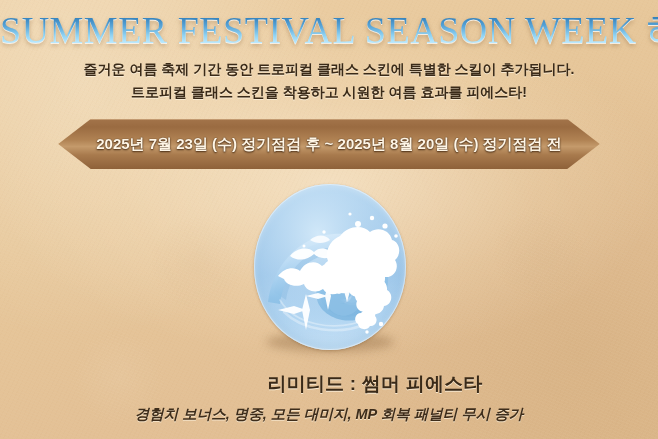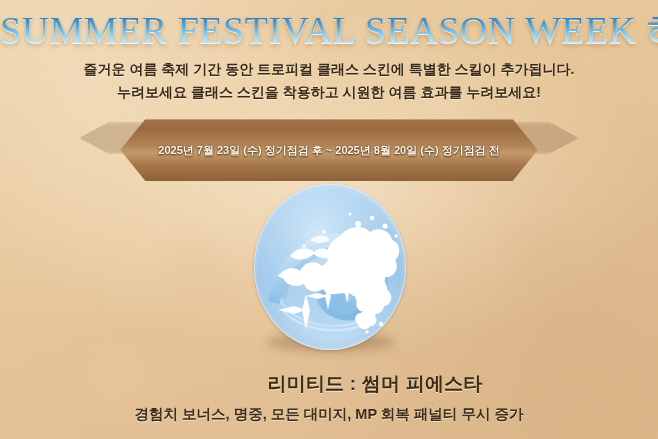--- a/index.html
+++ b/index.html
@@ -95,23 +95,23 @@
     top: 119px;
     left: 0;
     width: 658px;
     text-align: center;
   }
   .ribbon {
     position: relative;
     display: inline-block;
     height: 34px;
     line-height: 34px;
-    padding: 14px 38px;
+    padding: 8px 38px;
     color: #fff6e6;
-    font-size: 11px;
+    font-size: 15px;
     font-weight: 700;
     white-space: nowrap;
     text-shadow: 0 1px 2px rgba(50,25,5,0.85), 0 0 1px rgba(0,0,0,0.6);
     background-image: linear-gradient(to bottom,
         #a3744a 0%,
         #9a6b41 16%,
         #b08253 42%,
         #c49a6b 55%,
         #a87a4d 72%,
         #8e6139 100%);
@@ -192,34 +192,35 @@
   .caption-sub {
     position: absolute;
     top: 405px;
     left: 0;
     width: 658px;
     text-align: center;
     color: #3e2d1b;
     font-size: 14.5px;
     font-weight: 700;
     text-shadow: 0 1px 0 rgba(255,248,232,0.6);
+    font-style: italic;
   }
 </style>
 </head>
 <body>
 
 <div class="page">
   <div class="grain"></div>
 
   <div class="title-wrap">
     <div class="title">SUMMER FESTIVAL SEASON WEEK 혜택</div>
   </div>
 
   <div class="subtitle l1">즐거운 여름 축제 기간 동안 트로피컬 클래스 스킨에 특별한 스킬이 추가됩니다.</div>
-  <div class="subtitle l2">누려보세요 클래스 스킨을 착용하고 시원한 여름 효과를 누려보세요!</div>
+  <div class="subtitle l2">트로피컬 클래스 스킨을 착용하고 시원한 여름 효과를 피에스타!</div>
 
   <div class="ribbon-shadow"></div>
   <div class="ribbon-wrap">
     <div class="ribbon">2025년 7월 23일 (수) 정기점검 후 ~ 2025년 8월 20일 (수) 정기점검 전</div>
   </div>
 
   <div class="emblem">
     <div class="emblem-shadow"></div>
     <div class="emblem-disc">
       <svg viewBox="0 0 152 166" xmlns="http://www.w3.org/2000/svg" aria-hidden="true">

